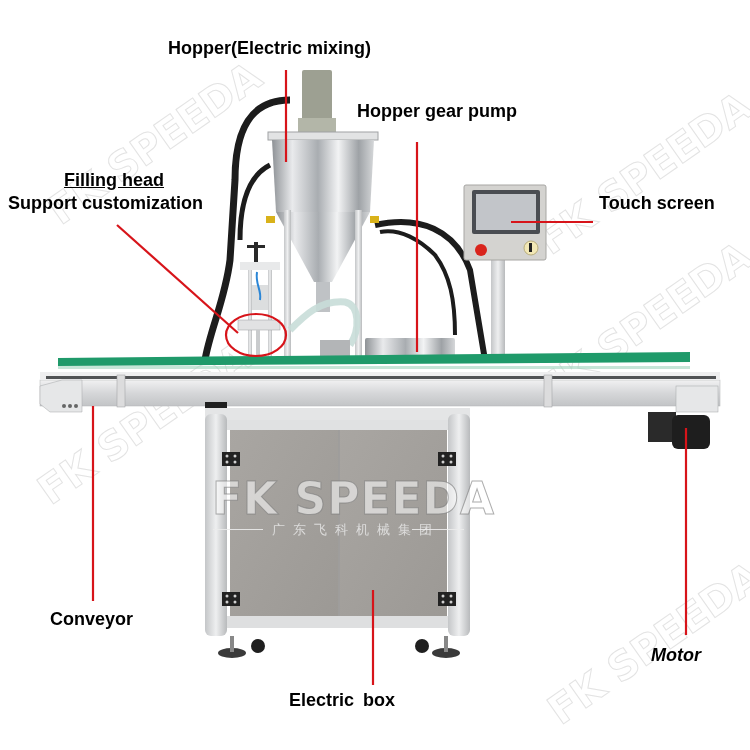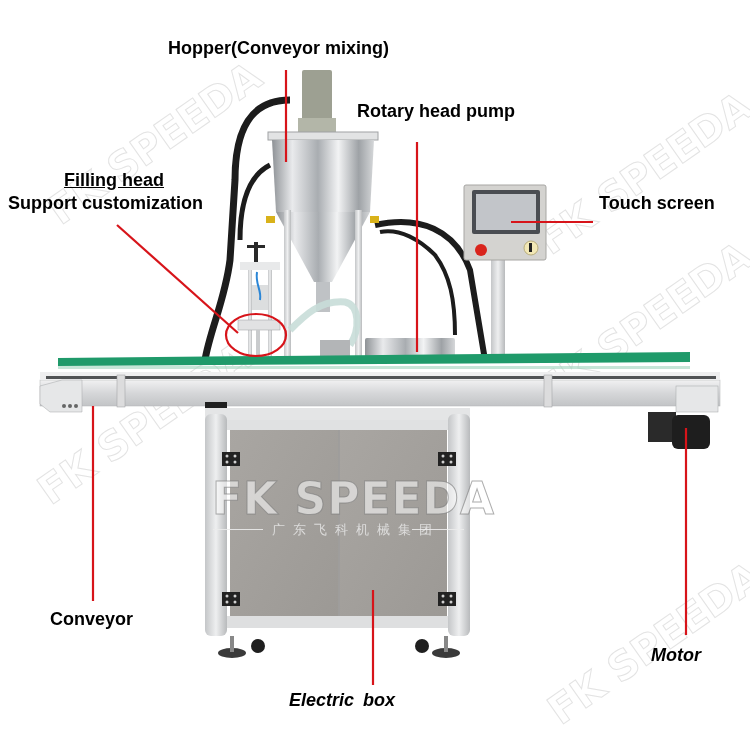--- a/index.html
+++ b/index.html
@@ -163,21 +163,21 @@
       <line x1="686" y1="428" x2="686" y2="635"></line>
       <line x1="373" y1="590" x2="373" y2="685"></line>
     </g>
   </svg>
 
   <div class="wm-big" style="left:212px;top:473px;">FK SPEEDA</div>
   <div class="wm-sub" style="left:272px;top:521px;">广东飞科机械集团</div>
   <div style="position:absolute;left:213px;top:529px;width:50px;height:1px;background:rgba(235,235,235,0.9);"></div>
   <div style="position:absolute;left:412px;top:529px;width:52px;height:1px;background:rgba(235,235,235,0.9);"></div>
 
-  <div class="label" style="left:168px;top:38px;">Hopper(Conveyor mixing)</div>
-  <div class="label" style="left:357px;top:101px;">Rotary head pump</div>
+  <div class="label" style="left:168px;top:38px;">Hopper(Electric mixing)</div>
+  <div class="label" style="left:357px;top:101px;">Hopper gear pump</div>
   <div class="label center" style="left:64px;top:170px;text-decoration:underline;">Filling head</div>
   <div class="label" style="left:599px;top:193px;">Touch screen</div>
   <div class="label" style="left:8px;top:193px;">Support customization</div>
   <div class="label" style="left:50px;top:609px;">Conveyor</div>
   <div class="label" style="left:651px;top:645px;font-style:italic;">Motor</div>
-  <div class="label" style="left:289px;top:690px;word-spacing:4px;font-style:italic;">Electric box</div>
+  <div class="label" style="left:289px;top:690px;word-spacing:4px;">Electric box</div>
 </div>
 
 </body></html>

